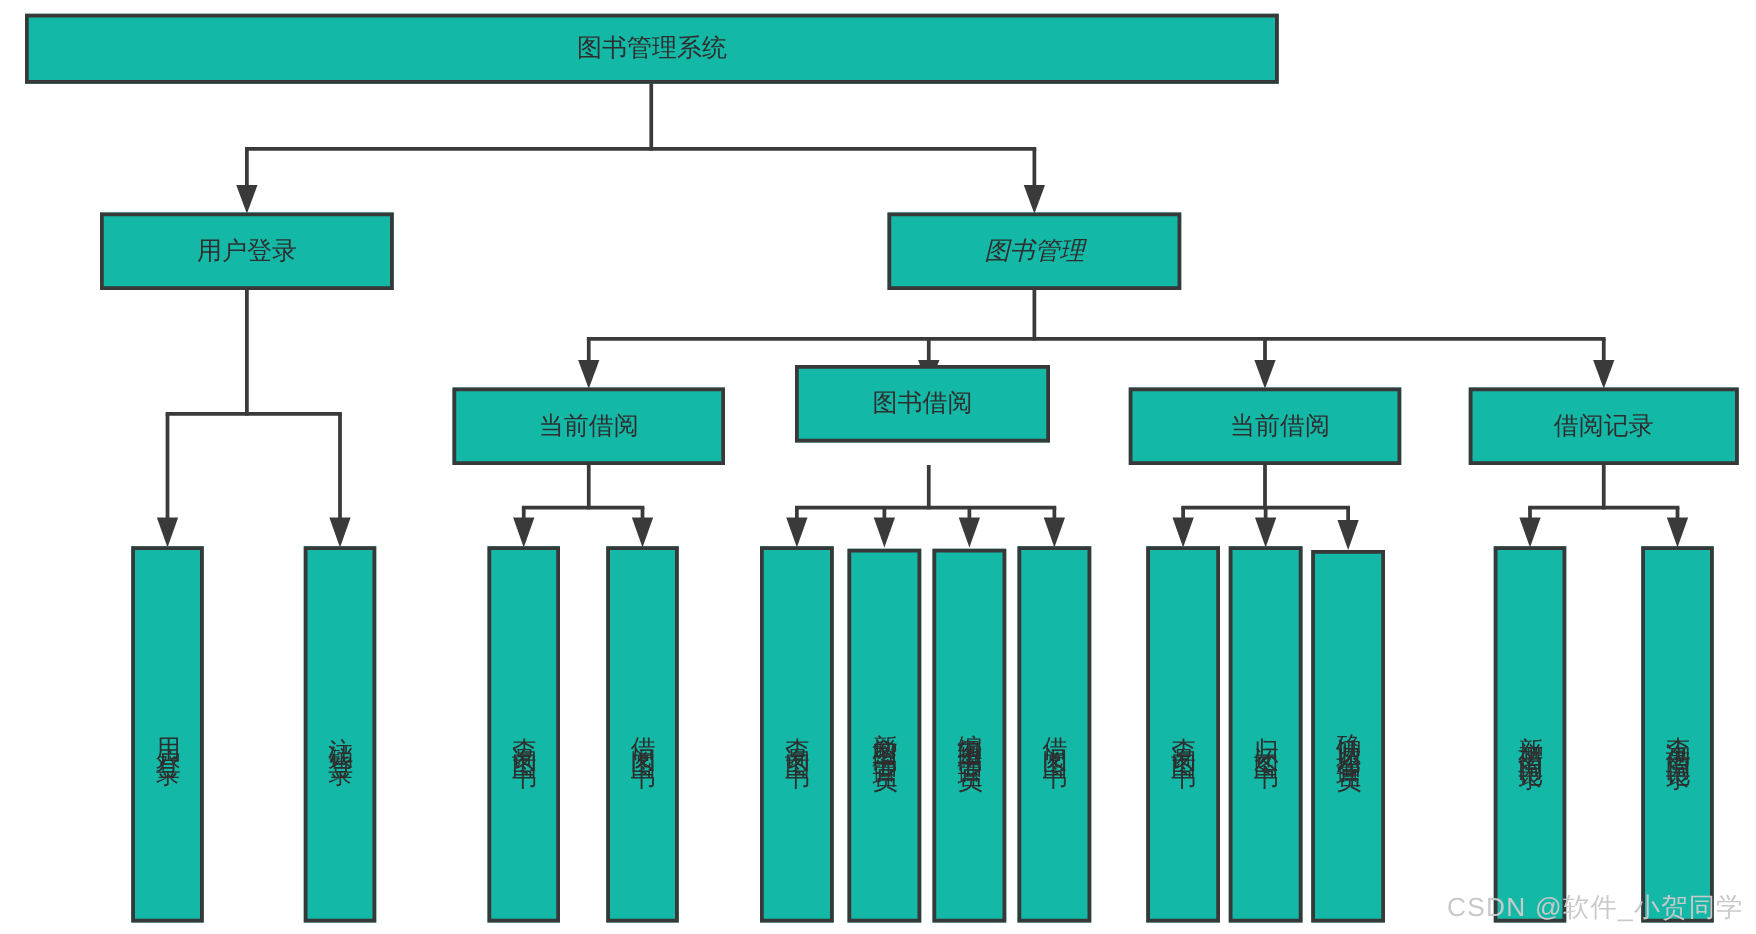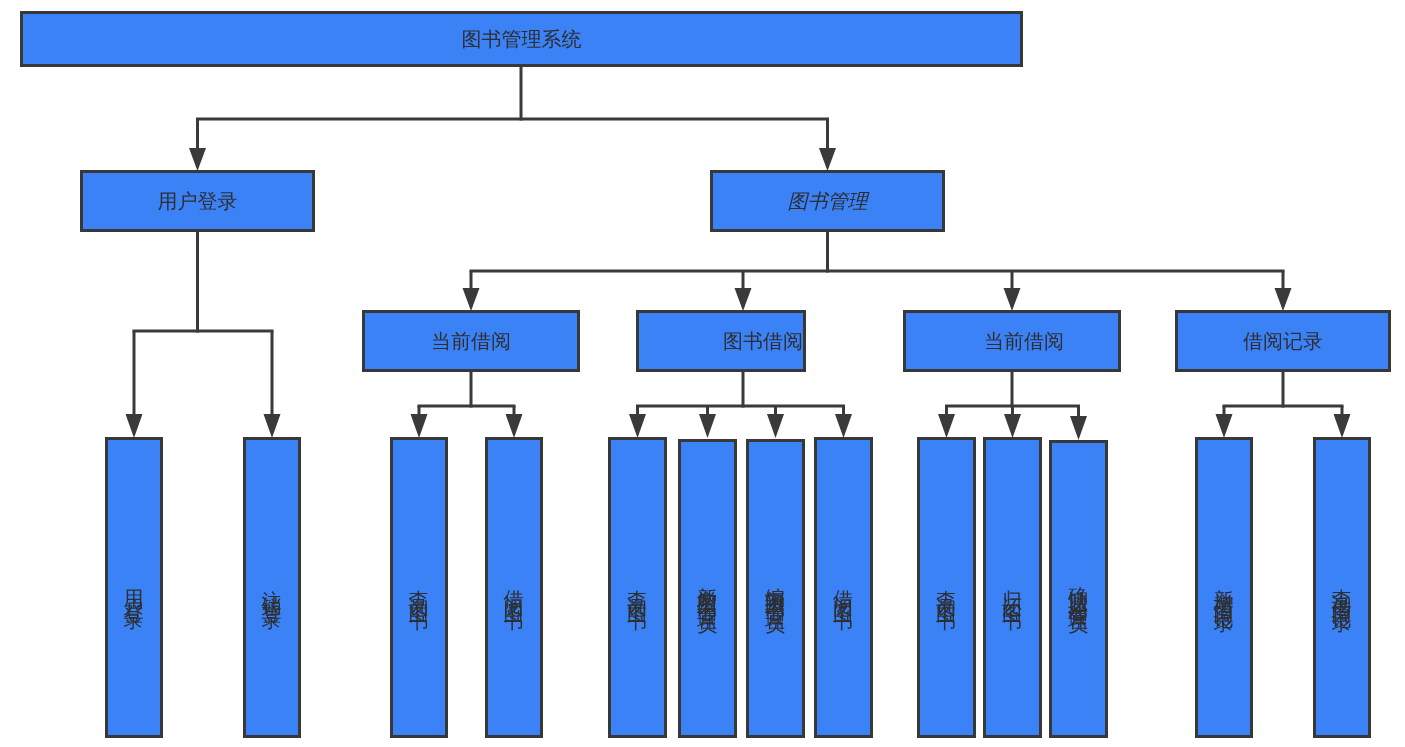--- a/index.html
+++ b/index.html
@@ -14,21 +14,21 @@
   .wires {
     position: absolute;
     left: 0; top: 0;
     width: 1405px; height: 747px;
     pointer-events: none;
   }
   .box {
     position: absolute;
     box-sizing: border-box;
     border: 3px solid #383838;
-    background: #3b82f6;
+    background: #14b8a6;
     display: flex;
     align-items: center;
     justify-content: center;
     color: #2e2e2e;
     font-size: 20px;
     line-height: 1;
   }
   .box .vtext {
     writing-mode: vertical-rl;
     text-orientation: mixed;
@@ -133,21 +133,21 @@
   <div class="box" style="left:80px; top:170px; width:235px; height:62px;">
     <span>用户登录</span>
   </div>
   <div class="box" style="left:710px; top:170px; width:235px; height:62px;font-style:italic;">
     <span>图书管理</span>
   </div>
 
   <div class="box" style="left:362px; top:310px; width:218px; height:62px;">
     <span>当前借阅</span>
   </div>
-  <div class="box" style="left:636px; top:310px; width:170px; height:62px;justify-content:flex-end;">
+  <div class="box" style="left:636px; top:292px; width:204px; height:62px;">
     <span>图书借阅</span>
   </div>
   <div class="box" style="left:903px; top:310px; width:218px; height:62px;padding-left:24px;">
     <span>当前借阅</span>
   </div>
   <div class="box" style="left:1175px; top:310px; width:216px; height:62px;">
     <span>借阅记录</span>
   </div>
 
   <div class="box" style="left:105px; top:437px; width:58px; height:301px;">
@@ -187,14 +187,15 @@
     <span class="vtext" style="letter-spacing:4px;">确认归还（管理员）</span>
   </div>
 
   <div class="box" style="left:1195px; top:437px; width:58px; height:301px;">
     <span class="vtext" style="letter-spacing:5px;">新增借阅记录</span>
   </div>
   <div class="box" style="left:1313px; top:437px; width:58px; height:301px;">
     <span class="vtext" style="letter-spacing:5px;">查询借阅记录</span>
   </div>
 
+  <div class="watermark">CSDN @软件_小贺同学</div>
 
 </div>
 
 </body></html>

